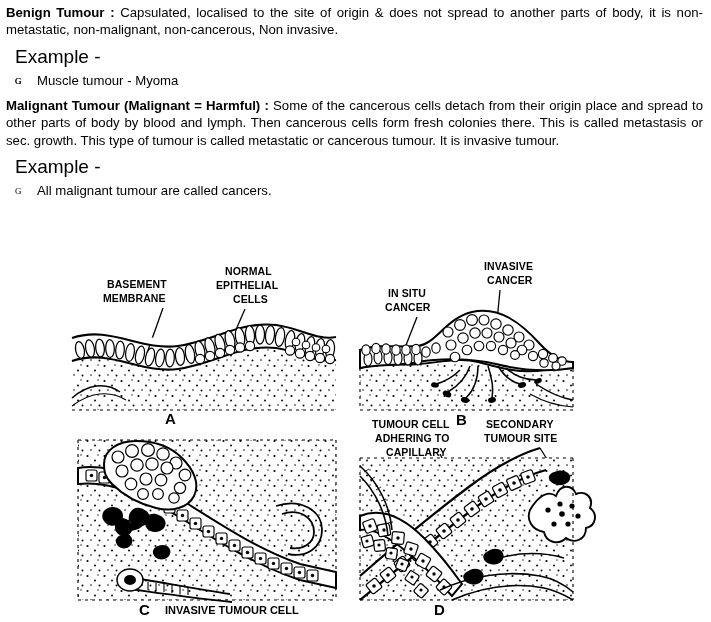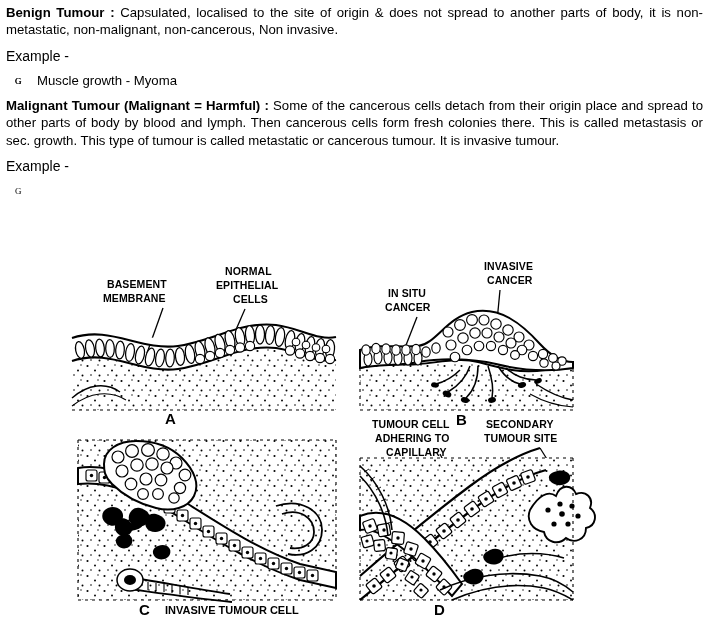--- a/index.html
+++ b/index.html
@@ -27,22 +27,22 @@
     margin: 0 0 9px 0;
     font-size: 13.2px;
     line-height: 17.4px;
     text-align: justify;
     text-justify: inter-word;
   }
   p.para .lead {
     font-weight: bold;
   }
   p.example {
-    margin: 0 0 7px 0;
-    font-size: 14px;
+    margin: 0 0 7px 9px;
+    font-size: 19px;
     line-height: 17px;
   }
   ul.bullets {
     list-style: none;
     margin: 0 0 8px 0;
     padding: 0;
   }
   ul.bullets li {
     font-size: 13.2px;
     line-height: 17px;
@@ -92,29 +92,29 @@
 <div class="page">
 
   <div class="text-block">
 
     <p class="para"><span class="lead">Benign Tumour :</span><span> Capsulated, localised to the site of origin &amp; does not spread to another parts of body, it is non-metastatic, non-malignant, non-cancerous, Non invasive.</span></p>
 
     <p class="example">Example -</p>
 
     <ul class="bullets">
       <li><span class="bullet-glyph">G</span></li>
-      <li><span class="bullet-glyph">G</span><span>Muscle growth - Myoma</span></li>
+      <li><span class="bullet-glyph">G</span><span>Muscle tumour - Myoma</span></li>
     </ul>
 
     <p class="para"><span class="lead">Malignant Tumour (Malignant = Harmful) :</span><span> Some of the cancerous cells detach from their origin place and spread to other parts of body by blood and lymph. Then cancerous cells form fresh colonies there. This is called metastasis or sec. growth. This type of tumour is called metastatic or cancerous tumour. It is invasive tumour.</span></p>
 
     <p class="example">Example -</p>
 
     <ul class="bullets">
-      <li><span class="bullet-glyph">G</span></li>
+      <li><span class="bullet-glyph">G</span><span>All malignant tumour are called cancers.</span></li>
     </ul>
 
   </div>
 
   <div class="figure">
     <svg width="711" height="364" viewBox="0 0 711 364" xmlns="http://www.w3.org/2000/svg">
       <defs>
         <pattern id="stipple" x="0" y="0" width="17" height="15" patternUnits="userSpaceOnUse">
           <rect width="17" height="15" fill="#ffffff"></rect>
           <circle cx="2.5" cy="3" r="1.05" fill="#000"></circle>

